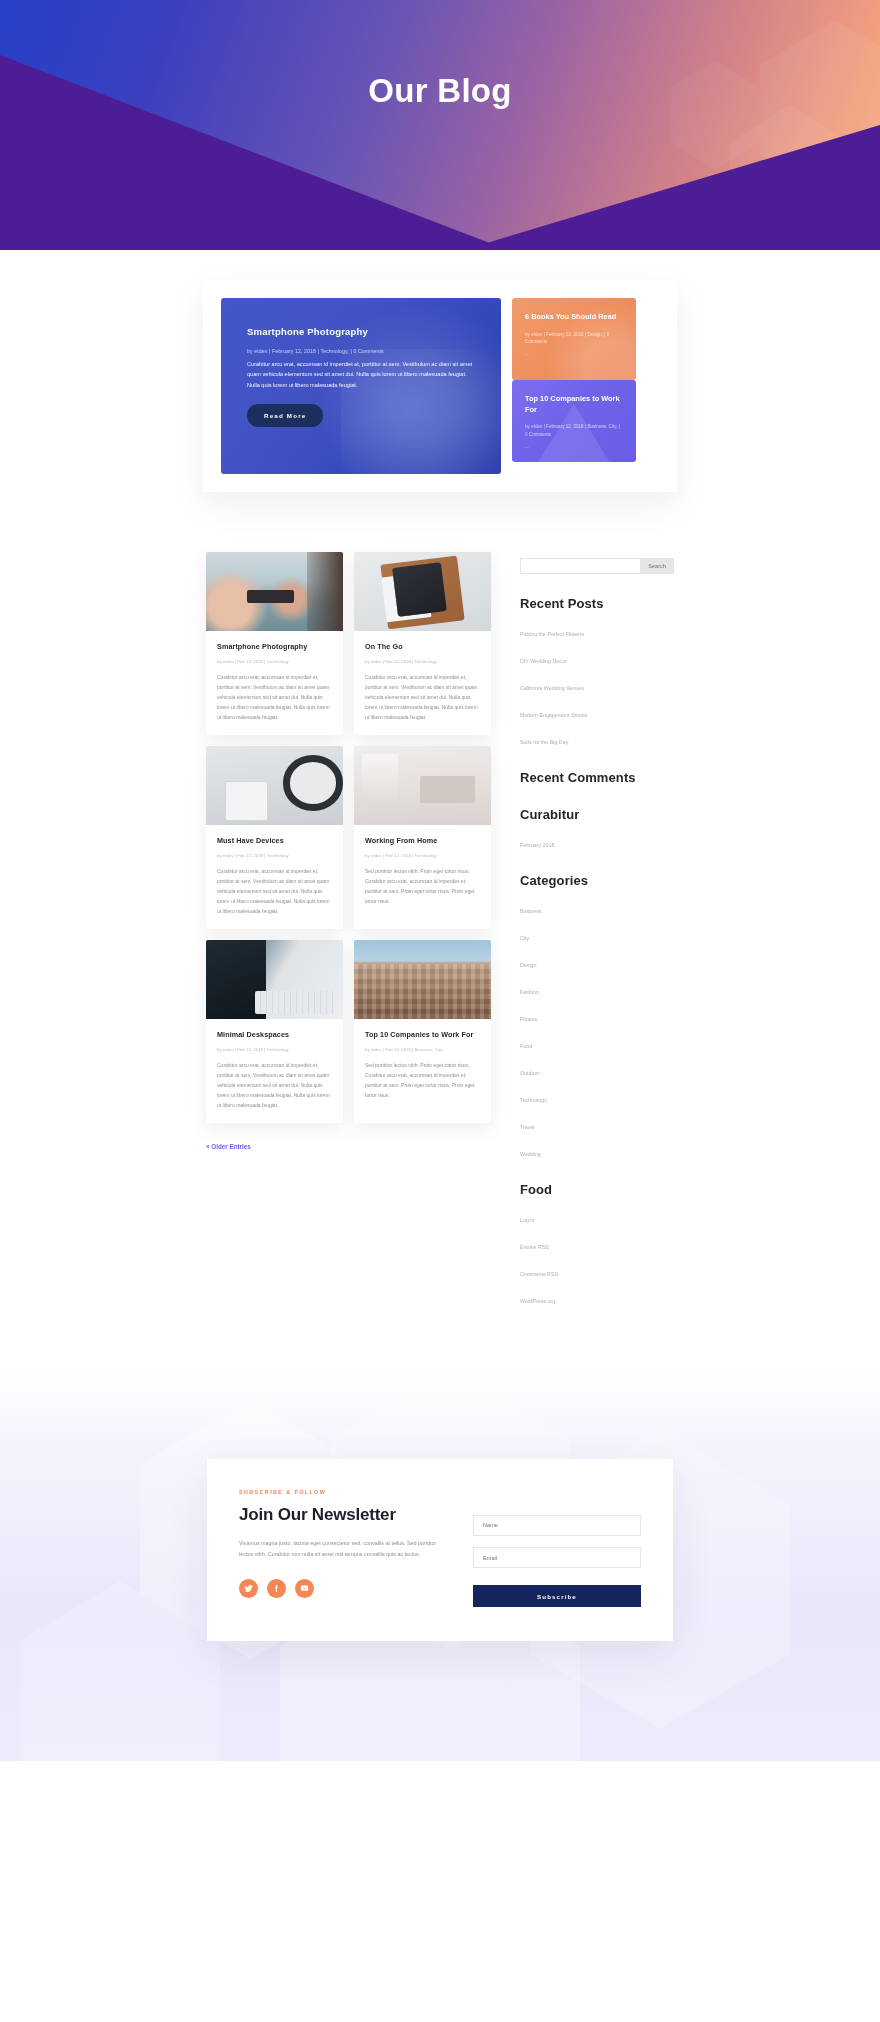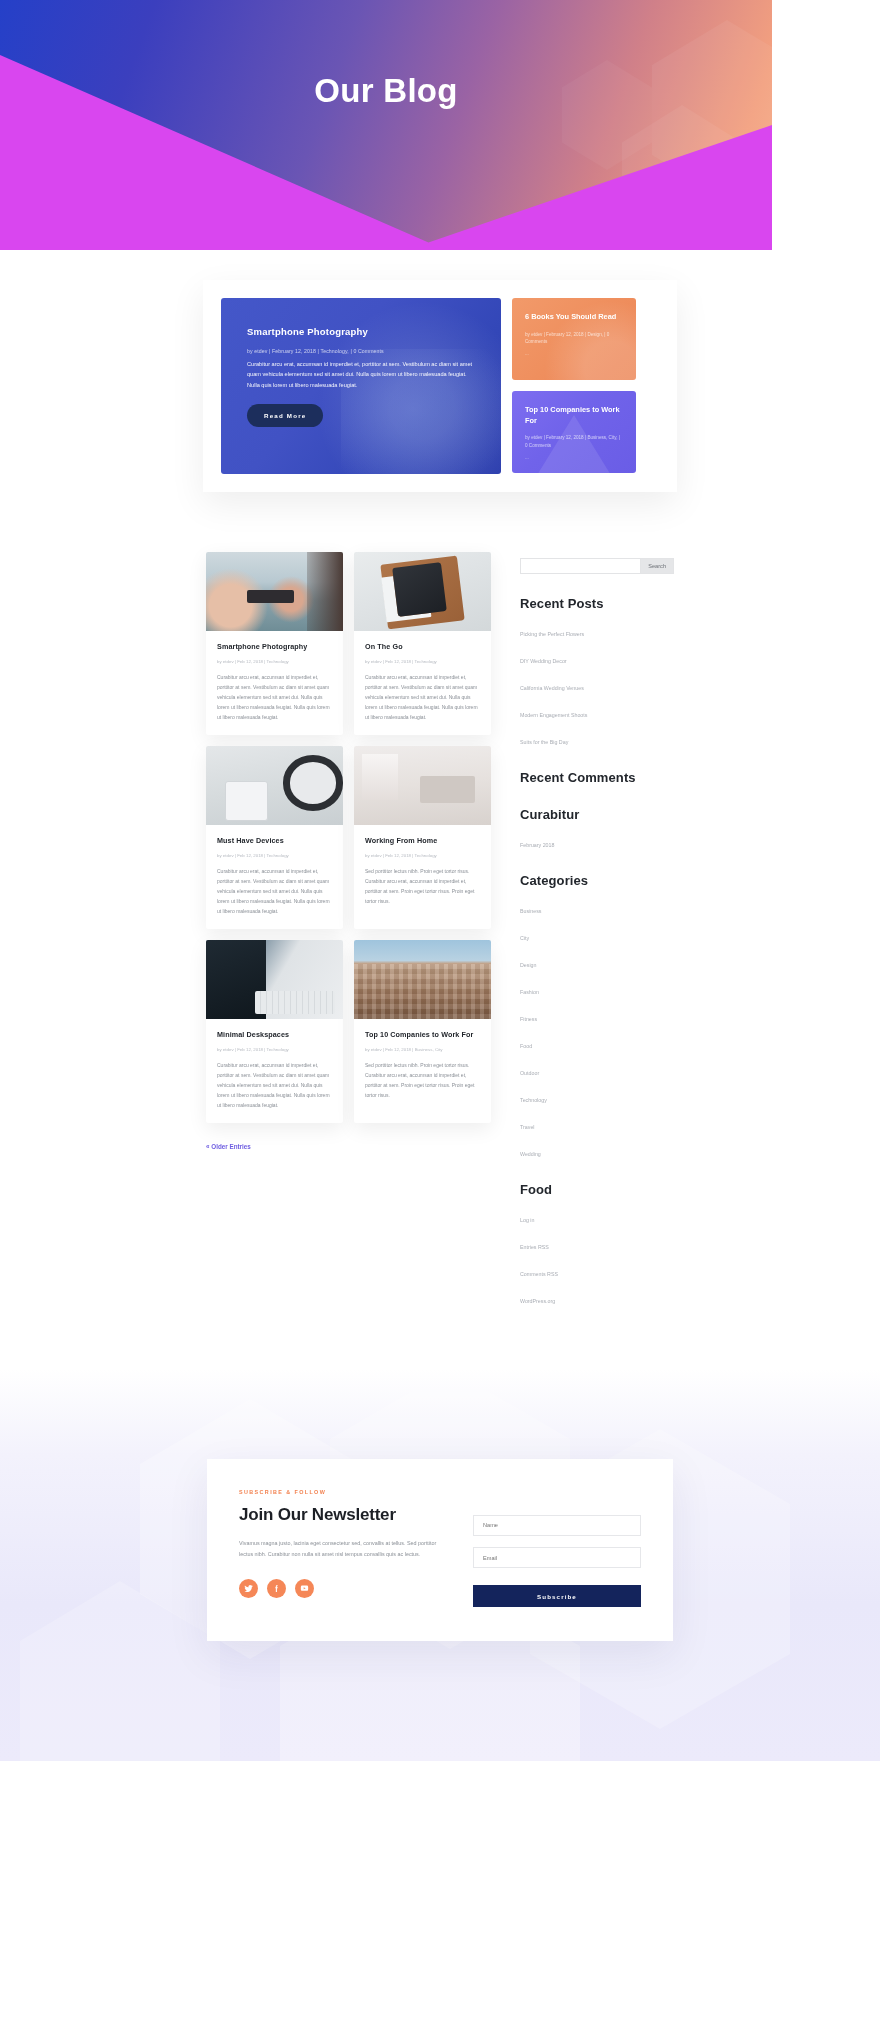--- a/index.html
+++ b/index.html
@@ -7,24 +7,24 @@
     width: 880px;
     background: #ffffff;
     font-family: "Liberation Sans", sans-serif;
     -webkit-font-smoothing: antialiased;
   }
   body { position: relative; overflow-x: hidden; }
 
   
   .hero {
     position: relative;
-    width: 772px;
+    width: 880px;
     height: 250px;
     overflow: hidden;
-    background: #d946ef;
+    background: #4c1d95;
   }
   .hero-shape {
     position: absolute;
     inset: 0;
     background: linear-gradient(110deg, #2540c8 0%, #3b3fbe 18%, #6a55b4 42%, #9a63a4 58%, #d08089 76%, #f3a07f 92%, #f7b089 100%);
     clip-path: polygon(0 0, 100% 0, 100% 50%, 55.5% 97%, 0 22%);
   }
   .hero-hex {
     position: absolute;
     background: rgba(255,255,255,0.06);
@@ -92,21 +92,21 @@
     background: #1c2e5c;
     color: #ffffff;
     font-size: 6.2px;
     font-weight: bold;
     letter-spacing: 1.2px;
     padding: 8px 17px;
     border-radius: 40px;
     border: none;
     cursor: pointer;
   }
-  .feat-side { display: flex; flex-direction: column; gap: 11px; width: 124px; }
+  .feat-side { display: flex; flex-direction: column; width: 124px; }
   .feat-card {
     position: relative;
     height: 82px;
     border-radius: 3px;
     overflow: hidden;
     padding: 14px 13px 0;
     color: #ffffff;
   }
   .feat-card.orange {
     background: linear-gradient(135deg, #f29a6a 0%, #ef8f5e 50%, #ec8455 100%);

